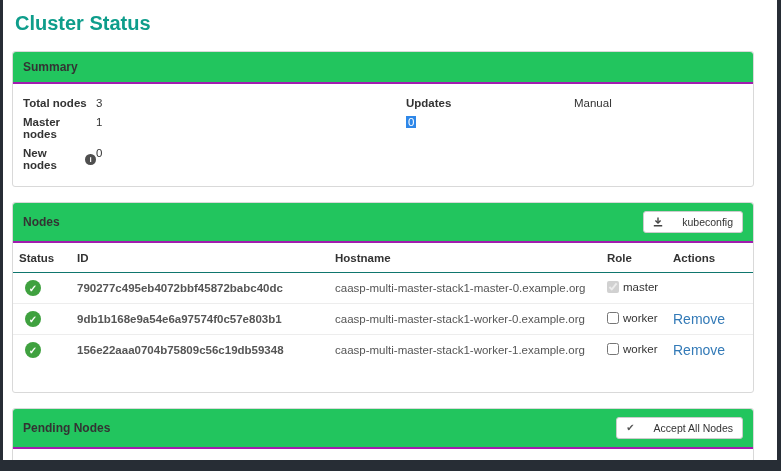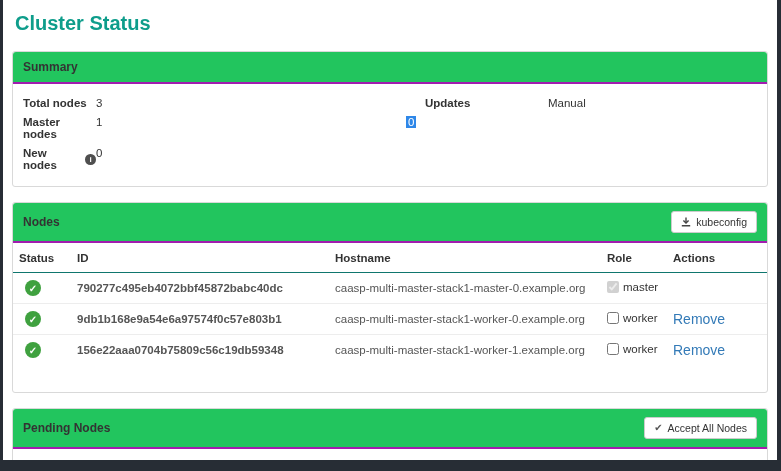--- a/index.html
+++ b/index.html
@@ -5,21 +5,21 @@
   * { box-sizing: border-box; }
   html,body { margin:0; padding:0; }
   body {
     width:781px; height:471px; overflow:hidden; position:relative;
     background:#272d35;
     font-family:"Liberation Sans", sans-serif;
     -webkit-font-smoothing:antialiased;
   }
   .page {
     position:absolute; top:0; left:3px; right:4px; bottom:11px;
-    background:#ffffff; padding:10px 9px 0 9px; overflow:hidden;
+    background:#ffffff; padding:10px 23px 0 9px; overflow:hidden;
   }
   .page-title {
     margin:2px 0 16px 3px;
     font-size:20px; font-weight:bold; color:#0e9d8b;
   }
   .panel {
     border:1px solid #d9d9d9; border-radius:3px; background:#fff;
     margin:0 0 15px 0;
   }
   .panel-header {
@@ -29,31 +29,31 @@
     display:flex; align-items:center; justify-content:space-between;
     font-size:12px; font-weight:bold; color:#333;
   }
   
   .summary-body { display:flex; padding:13px 10px 8px 10px; }
   .sum-col-left  { width:383px; }
   .sum-col-right { flex:1; }
   .sum-row { display:flex; align-items:flex-start; margin-bottom:7px; font-size:11.5px; color:#333; }
   .sum-label { font-weight:bold; display:flex; align-items:center; }
   .sum-col-left  .sum-label { width:73px; }
-  .sum-col-right .sum-label { width:123px;margin-left:19px; }
+  .sum-col-right .sum-label { width:168px; }
   .sum-value { color:#333; }
   .hl { background:#2e87e8; color:#fff; padding:0 2px; }
   .info-icon {
     display:inline-block; width:11px; height:11px; border-radius:50%;
     background:#4f4f4f; color:#fff; font-size:8px; line-height:11px;
     text-align:center; font-weight:bold; font-style:normal; margin-left:4px;
   }
   
   .btn {
-    display:inline-flex; align-items:center; gap:5px;
+    display:inline-flex; align-items:center; gap:19px;
     border:1px solid #cccccc; background:#ffffff; border-radius:3px;
     font-size:10.5px; color:#333; padding:4px 9px; cursor:pointer;
     font-family:"Liberation Sans", sans-serif; font-weight:normal;
   }
   .btn svg { display:block; }
   .btn .glyph { font-size:10px; color:#555; line-height:1; }
   
   .nodes-body { padding:0 0 27px 0; }
   table.nodes { width:100%; border-collapse:collapse; font-size:11.5px; }
   table.nodes th {

